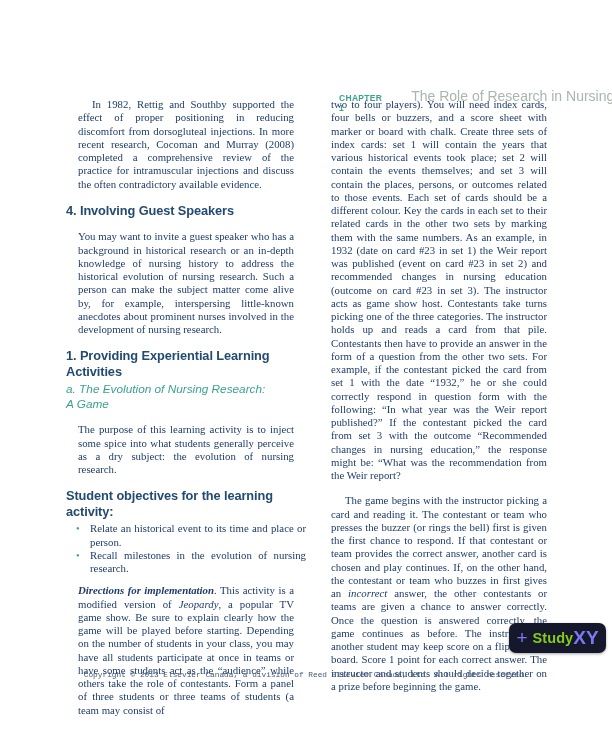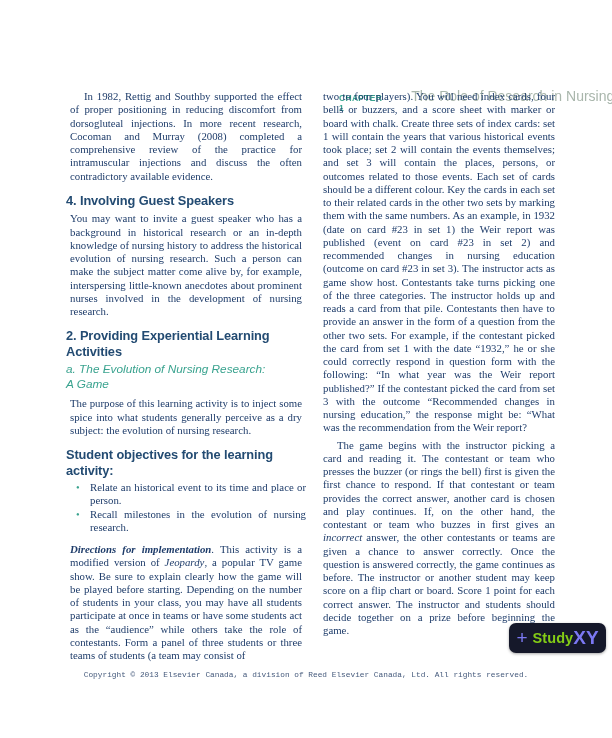--- a/index.html
+++ b/index.html
@@ -9,21 +9,21 @@
   
   .header {position:absolute; top:60px; left:339px; width:186px; display:flex; align-items:baseline;
            font-family:"Liberation Sans", sans-serif;gap:20px;}
   .chapter-label {font-weight:bold; font-size:8.5px; color:var(--accent_teal); letter-spacing:.3px;}
   .chapter-title {font-size:14px; color:var(--header_title_gray); margin-left:9px; flex:1; white-space:nowrap;margin-top:28px;}
   .page-number  {font-weight:bold; font-size:11.5px; color:var(--heading_blue); margin-left:10px;}
 
   
   .columns {position:absolute; top:86px; left:66px; width:494px; display:flex; gap:13px;}
   .col {width:240px;}
-  .body {font-size:10.8px; line-height:13.25px; text-align:justify; color:var(--body_text); margin:4px;}
+  .body {font-size:10.8px; line-height:13.25px; text-align:justify; color:var(--body_text); margin:12px;}
   .indent {text-indent:14px;}
   .sec {font-family:"Liberation Sans", sans-serif; font-size:12.8px; line-height:15.5px;
         color:var(--heading_blue); font-weight:bold; margin:10px 0 3px 0; letter-spacing:-0.1px;}
   .subsec {font-family:"Liberation Sans", sans-serif; font-size:11.8px; line-height:14.5px;
            color:var(--accent_teal); font-style:italic; font-weight:normal; margin:2px 0 6px 0;
            white-space:pre-line;}
   .bullets {margin:3px 0 9px 0;}
   .bullet-item {position:relative; padding-left:24px; font-size:10.8px; line-height:13.25px;
                 text-align:justify; color:var(--body_text);}
   .bullet {position:absolute; left:10px; top:0; color:var(--accent_teal); font-size:10.5px;}
@@ -57,21 +57,21 @@
   </div>
 
   <div class="columns">
 
     <div class="col">
       <p class="body indent">In 1982, Rettig and Southby supported the effect of proper positioning in reducing discomfort from dorsogluteal injections. In more recent research, Cocoman and Murray (2008) completed a comprehensive review of the practice for intramuscular injections and discuss the often contradictory available evidence.</p>
 
       <h2 class="sec">4. Involving Guest Speakers</h2>
       <p class="body">You may want to invite a guest speaker who has a background in historical research or an in-depth knowledge of nursing history to address the historical evolution of nursing research. Such a person can make the subject matter come alive by, for example, interspersing little-known anecdotes about prominent nurses involved in the development of nursing research.</p>
 
-      <h2 class="sec">2. Providing Experiential Learning Activities</h2>
+      <h2 class="sec">1. Providing Experiential Learning Activities</h2>
       <h3 class="subsec">a. The Evolution of Nursing Research:
 A Game</h3>
       <p class="body">The purpose of this learning activity is to inject some spice into what students generally perceive as a dry subject: the evolution of nursing research.</p>
 
       <h2 class="sec">Student objectives for the learning activity:</h2>
       <div class="bullets">
         <div class="bullet-item">
           <span class="bullet">•</span>
           <span>Relate an historical event to its time and place or person.</span>
         </div>

